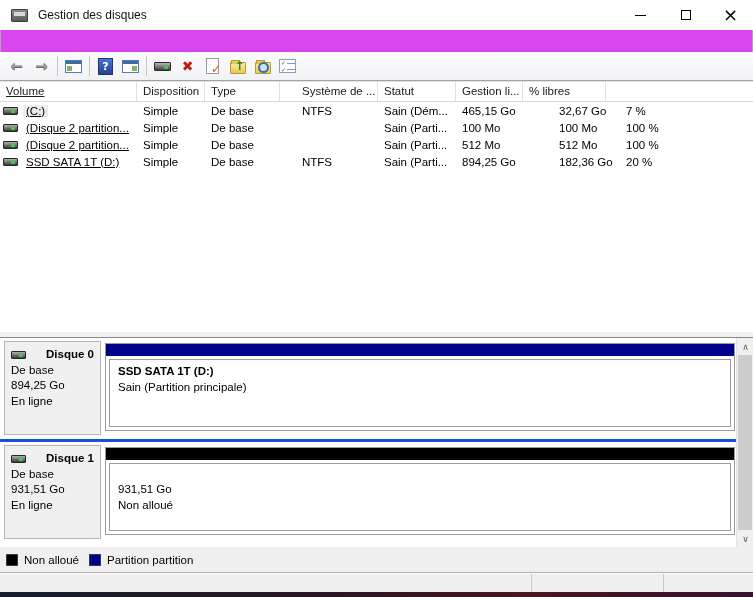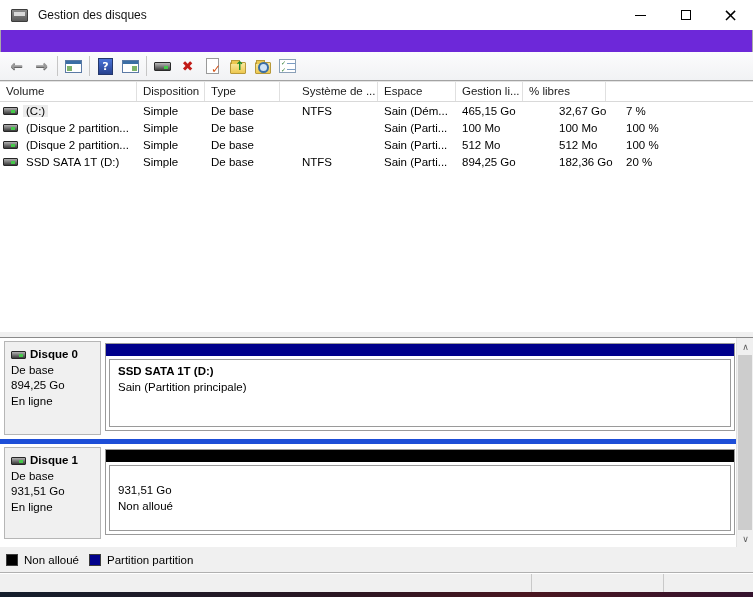--- a/index.html
+++ b/index.html
@@ -1,18 +1,18 @@
 <!DOCTYPE html>
 <html><head>
 <meta charset="utf-8">
 <style>
   * { margin:0; padding:0; box-sizing:border-box; }
   body { background:#c8c8c8; font-family:"Liberation Sans", sans-serif; }
   .screen {
-    position:relative; width:753px; height:597px; background:#6d28d9;
+    position:relative; width:753px; height:597px; background:#d946ef;
     overflow:hidden; box-shadow: inset 0 0 0 1px #a9a9a9;
     font-family:"Liberation Sans", sans-serif; color:#000;
   }
 
   
   .titlebar { position:absolute; top:0; left:0; right:0; height:30px; background:#ffffff; display:flex; align-items:center; }
   .app-icon { width:17px; height:13px; margin-left:11px; position:relative;
     background:linear-gradient(#8d8d8d,#5a5a5a); border:1px solid #3c3c3c; border-radius:1px; }
   .app-icon::after { content:""; position:absolute; left:2px; right:2px; top:2px; height:4px; background:#d9d9d9; }
   .title-text { margin-left:10px; font-size:12px; color:#111; }
@@ -65,38 +65,38 @@
   .ic-props { width:17px; height:14px; background:#fff; border:1px solid #8aa0b8; position:relative; }
   .ic-props::before { content:"\2713\A\2713"; white-space:pre; position:absolute; left:1px; top:-1px; font-size:6px; line-height:7px; color:#2d7a2d; font-weight:bold; }
   .ic-props::after { content:""; position:absolute; left:7px; top:3px; width:8px; height:1px; background:#7a9cc4; box-shadow:0 6px 0 #7a9cc4; }
 
   
   .listpane { position:absolute; top:81px; left:0; right:0; height:251px; background:#fff; border-top:1px solid #e3e3e3; }
   .lv-header { display:flex; height:20px; border-bottom:1px solid #d9d9d9; background:#fff; }
   .lv-h { font-size:11.5px; color:#1a1a1a; padding:3px 0 0 6px; border-right:1px solid #e0e0e0; overflow:hidden; white-space:nowrap; }
   .lv-row { display:flex; height:17px; align-items:center; }
   .lv-c { font-size:11.5px; padding-left:6px; overflow:hidden; white-space:nowrap; }
-  .c0 { width:137px; } .c1 { width:68px; } .c2 { width:75px; } .c3 { width:82px;margin-left:16px; }
+  .c0 { width:137px;text-decoration:underline; } .c1 { width:68px; } .c2 { width:75px; } .c3 { width:82px;margin-left:16px; }
   .c4 { width:78px; } .c5 { width:97px; } .c6 { width:67px; } .c7 { width:83px; } .c8 { flex:1; border-right:none; }
   .vol-cell { display:flex; align-items:center; padding-left:3px; }
   .vol-ico { flex:none; width:15px; height:8px; background:linear-gradient(#b0b0b0,#3a3a3a); border:1px solid #262626; border-radius:1px; position:relative; margin-right:5px; }
   .vol-ico::after { content:""; position:absolute; right:2px; top:2px; width:4px; height:3px; background:#45c94a; }
   .vol-label { font-size:11.5px; padding:0 3px; }
   .vol-label.focused { background:#ececec; }
 
   
   .splitter { position:absolute; top:332px; left:0; right:0; height:6px; background:#f0f0f0; border-bottom:1px solid #8a8a8a; }
 
   
   .graphical { position:absolute; top:338px; left:0; right:0; height:209px; background:#fff; }
   .disk-row { position:absolute; left:0; right:17px; }
   .disk-row.d0 { top:0; height:100px; }
-  .disk-row.d1 { top:101px; height:103px; border-top:5px solid #1d4ed8; }
+  .disk-row.d1 { top:101px; height:103px; border-top:3px solid #1d4ed8; }
   .disk-info { position:absolute; left:4px; top:3px; width:97px; bottom:3px; background:#f0f0f0; border:1px solid #b6b6b6; padding:5px 6px; font-size:11.5px; line-height:15.5px; }
-  .disk-title { display:flex; align-items:center; font-weight:bold; }
+  .disk-title { display:flex; align-items:center; font-weight:bold;justify-content:space-between; }
   .disk-ico { flex:none; width:15px; height:8px; background:linear-gradient(#b0b0b0,#3a3a3a); border:1px solid #262626; border-radius:1px; position:relative; margin-right:4px; }
   .disk-ico::after { content:""; position:absolute; right:2px; top:2px; width:4px; height:3px; background:#45c94a; }
   .disk-bar { position:absolute; left:105px; right:1px; top:5px; bottom:7px; border:1px solid #9a9a9a; background:#fff; }
   .bar-stripe { height:12px; width:100%; }
   .bar-content { position:absolute; left:3px; right:3px; top:15px; bottom:3px; border:1px solid #9a9a9a; font-size:11.5px; line-height:16px; padding:3px 8px; overflow:hidden; }
   .bar-content.center { display:flex; flex-direction:column; justify-content:center; padding-top:0; padding-bottom:0; }
   .bar-line1 { font-weight:bold; }
 
   
   .vscroll { position:absolute; top:0; right:0; width:17px; height:209px; background:#f0f0f0; border-left:1px solid #e2e2e2; }
@@ -180,21 +180,21 @@
         <span class="icf ic-props"></span>
       </span>
   </div>
 
   <div class="listpane">
     <div class="lv-header">
       <div class="lv-h c0">Volume</div>
       <div class="lv-h c1">Disposition</div>
       <div class="lv-h c2">Type</div>
       <div class="lv-h c3">Système de ...</div>
-      <div class="lv-h c4">Espace</div>
+      <div class="lv-h c4">Statut</div>
       <div class="lv-h c6">Gestion li...</div>
       <div class="lv-h c7">% libres</div>
       <div class="lv-h c8"></div>
     </div>
 
     <div class="lv-row">
       <div class="lv-c c0 vol-cell">
         <span class="vol-ico"></span>
         <span class="vol-label focused">(C:)</span>
       </div>

